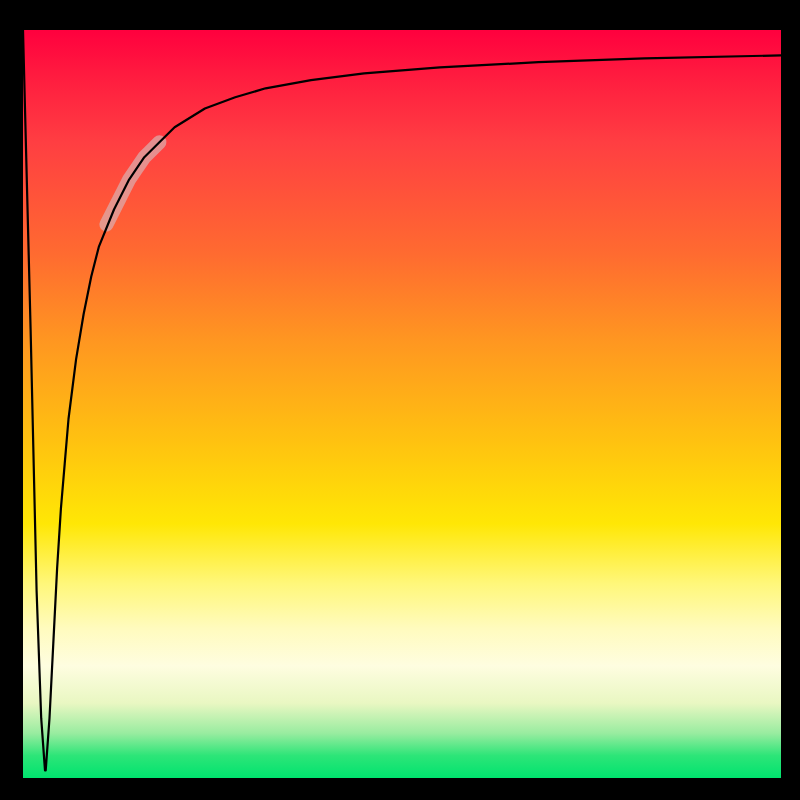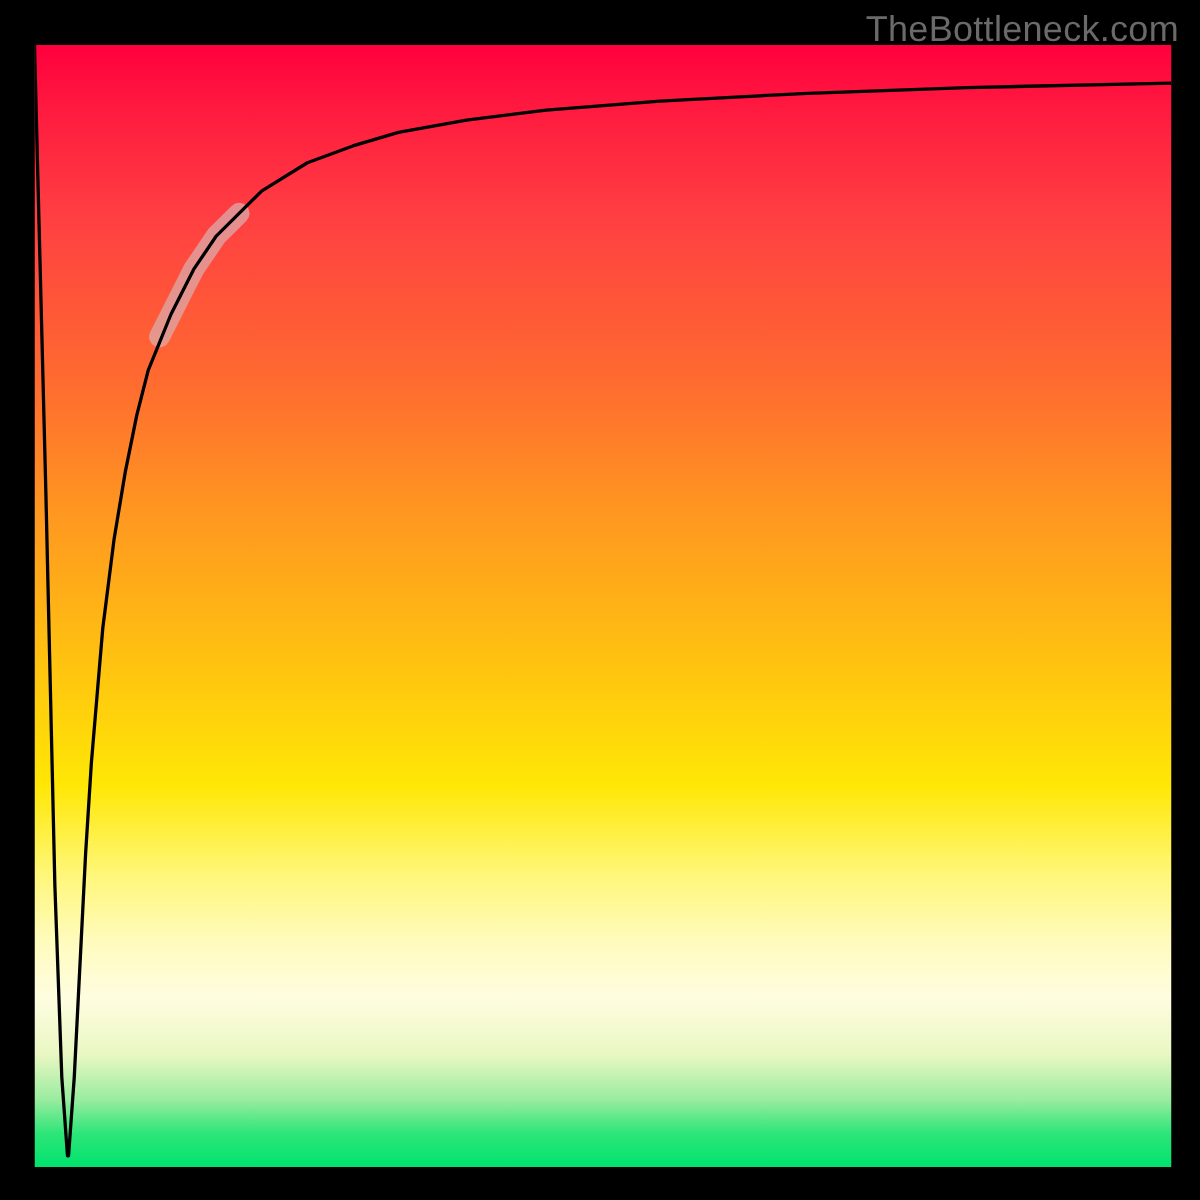--- a/index.html
+++ b/index.html
@@ -65,21 +65,20 @@
     width: 100%;
     height: 100%;
     z-index: 2;
   }
 </style>
 </head>
 <body>
 
 <div class="frame">
 
-  <div class="watermark">TheBottleneck.com</div>
 
   <div class="plot">
     <div class="gradient"></div>
 
     <svg class="curve" viewBox="0 0 758 748" preserveAspectRatio="none">
       <path id="hl-path" fill="none" stroke="rgba(220,170,170,0.75)" stroke-width="14" stroke-linecap="round" d="M83.4 194.5 L91.0 179.5 L98.5 164.6 L106.1 149.6 L113.7 138.4 L121.3 127.2 L128.9 119.7 L136.4 112.2 "></path>
       <path id="main-path" fill="none" stroke="#000" stroke-width="2.2" stroke-linejoin="round" d="M0.0 0.0 L7.6 299.2 L13.6 561.0 L18.2 688.2 L22.0 740.5 L22.7 740.5 L26.5 688.2 L30.3 613.4 L34.1 538.6 L37.9 478.7 L41.7 433.8 L45.5 389.0 L53.1 329.1 L60.6 284.2 L68.2 246.8 L75.8 216.9 L91.0 179.5 L106.1 149.6 L121.3 127.2 L136.4 112.2 L151.6 97.2 L181.9 78.5 L212.2 67.3 L242.6 58.3 L288.0 50.1 L341.1 43.4 L416.9 37.4 L515.4 32.2 L621.6 28.4 L758.0 25.4 "></path>
     </svg>
   </div>
 

